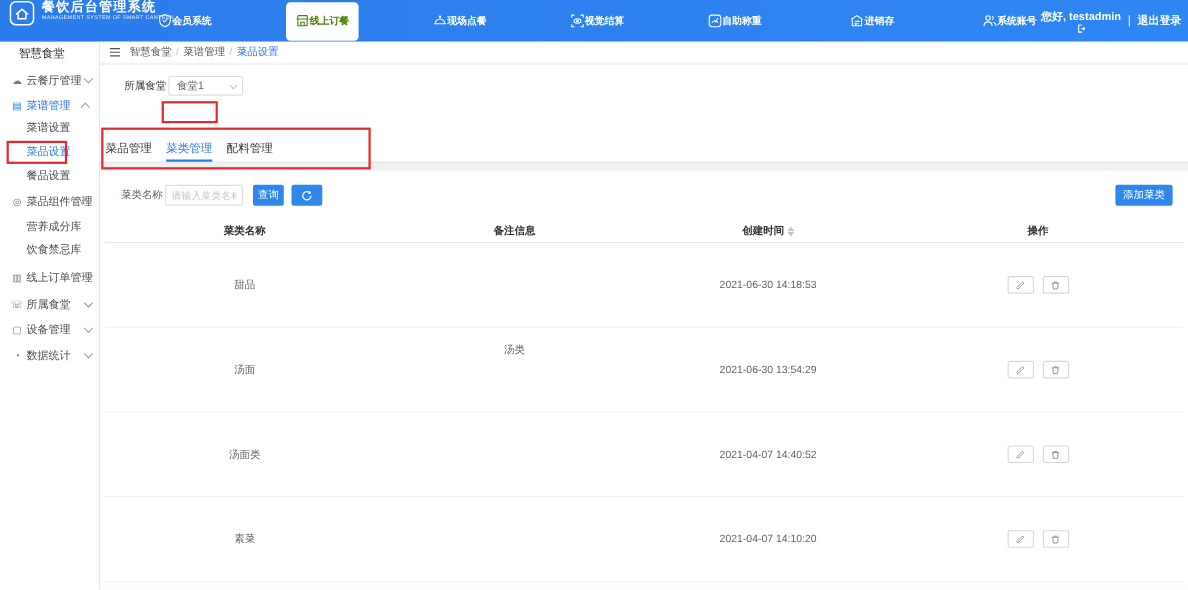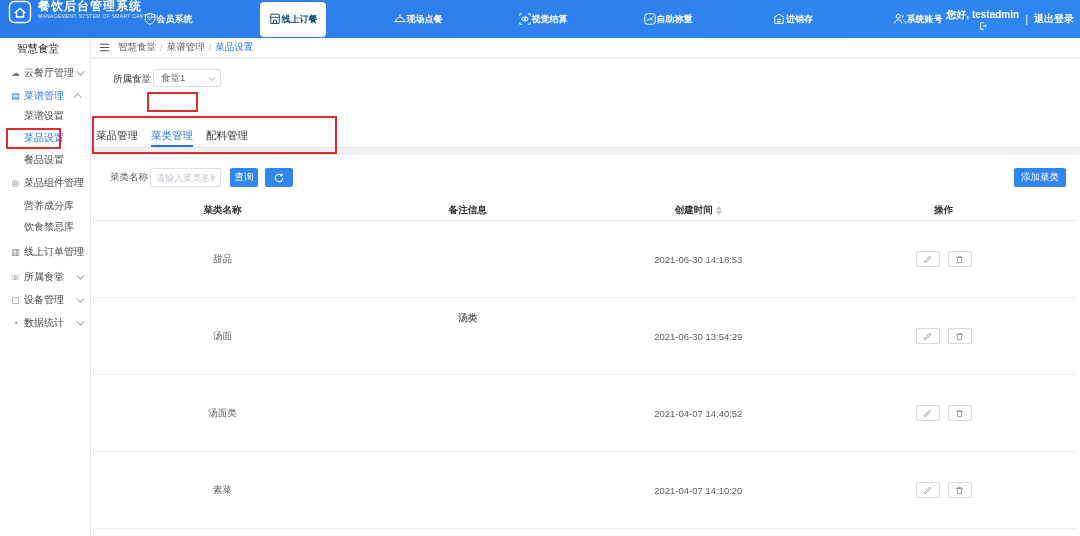--- a/index.html
+++ b/index.html
@@ -10,21 +10,21 @@
   .topbar { position:absolute; left:0; top:0; width:1080px; height:38px;
     background:linear-gradient(90deg,#2b7ceb,#2f86f2); color:#fff; }
   .logo { position:absolute; left:8px; top:0; height:38px; display:flex; align-items:flex-start; gap:6px; }
   .logo-badge { width:24px; height:24px; flex:0 0 auto; }
   .logo-title { font-size:12px; font-weight:bold; letter-spacing:1px; line-height:13px; }
   .logo-sub { font-size:5px; letter-spacing:.3px; opacity:.85; }
   .topnav { position:absolute; left:105px; top:0; width:875px; height:38px; display:flex; }
   .nav-item { width:125px; height:38px; display:flex; align-items:center; justify-content:center; cursor:pointer; }
   .pill { display:flex; flex-direction:row; align-items:center; justify-content:center;
     padding:2px 8px 3px; border-radius:4px; color:#fff; }
-  .nav-item.active .pill { background:#fff; color:#0c4a6e; height:35px; }
+  .nav-item.active .pill { background:#fff; color:#4d7c0f; height:35px; }
   .pill svg { width:14px; height:14px; }
   .nav-label { font-size:9px; font-weight:bold; margin-top:2px; white-space:nowrap; }
   .userbox { position:absolute; right:6px; top:0; height:38px; display:flex; align-items:center; gap:6px; }
   .greet-col { display:flex; flex-direction:column; align-items:center; }
   .greet { font-size:10px; font-weight:bold; white-space:nowrap; }
   .user-divider { font-size:11px; opacity:.9; }
   .logout { font-size:10px; font-weight:bold; white-space:nowrap; cursor:pointer; }
 
   
   .sidebar { position:absolute; left:0; top:38px; width:91px; height:498px; background:#fff;
@@ -72,21 +72,21 @@
   .q-btn  { position:absolute; left:139px; top:13px; width:28px; height:19px; }
   .r-btn  { position:absolute; left:174px; top:13px; width:28px; height:19px; }
   .add-btn{ position:absolute; right:14px;  top:13px; width:52px; height:19px; }
 
   .t-head { position:absolute; left:4px; right:4px; top:45px; height:21px; display:flex;
     align-items:center; border-bottom:1px solid #e8e8e8; font-size:9.5px; font-weight:bold; color:#303133; }
   .t-row { position:absolute; left:4px; right:4px; height:77px; display:flex; align-items:center;
     border-bottom:1px solid #f0f0f0; font-size:9.5px; color:#606266; }
   .c1{width:26%;} .c2{width:24%;} .c3{width:23%;} .c4{width:27%;}
   .cell { display:flex; align-items:center; justify-content:center; text-align:center; }
-  .remark-raised { transform:translateY(-18px);font-weight:bold; }
+  .remark-raised { transform:translateY(-18px); }
   .sorter { display:inline-flex; flex-direction:column; margin-left:3px; gap:1px; }
   .sorter i { width:0; height:0; border-left:3px solid transparent; border-right:3px solid transparent; }
   .sorter .up { border-bottom:4px solid #c0c4cc; }
   .sorter .dn { border-top:4px solid #c0c4cc; }
   .op-btn { width:24px; height:16px; background:#fff; border:1px solid #d9d9d9; border-radius:2px;
     display:inline-flex; align-items:center; justify-content:center; cursor:pointer; margin:0 4px; }
   .op-btn svg { width:9px; height:9px; }
 
   .annot { position:absolute; border:2px solid #e12a2a; z-index:50; pointer-events:none; }
 </style>

